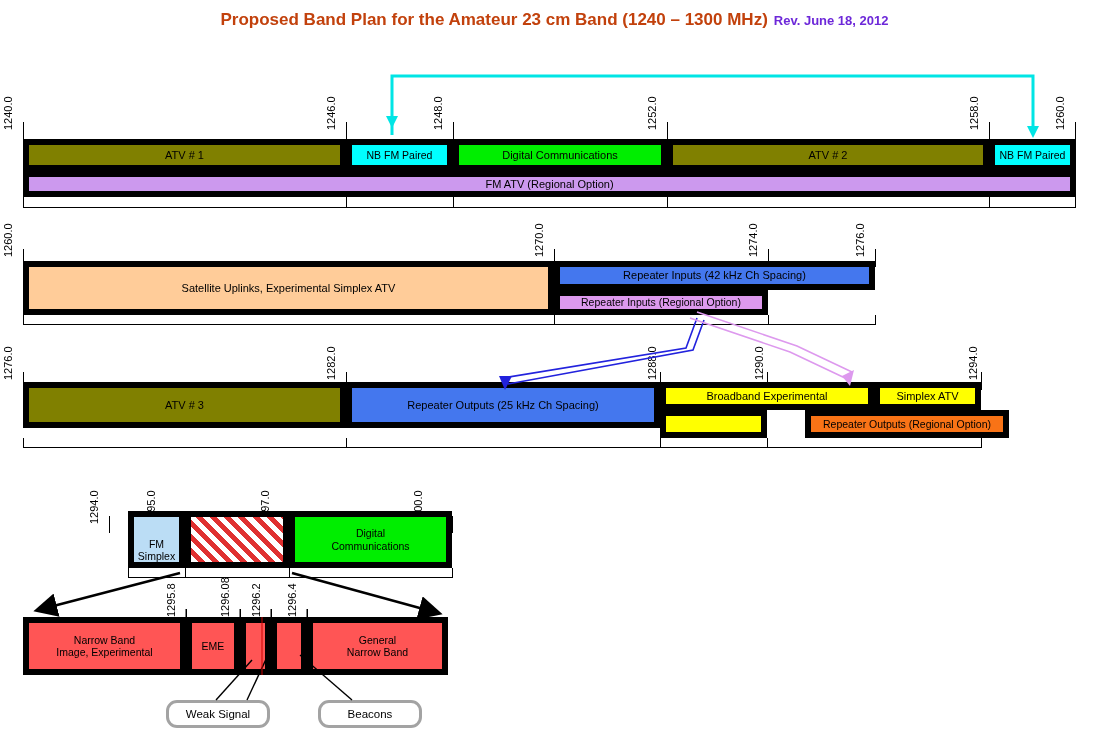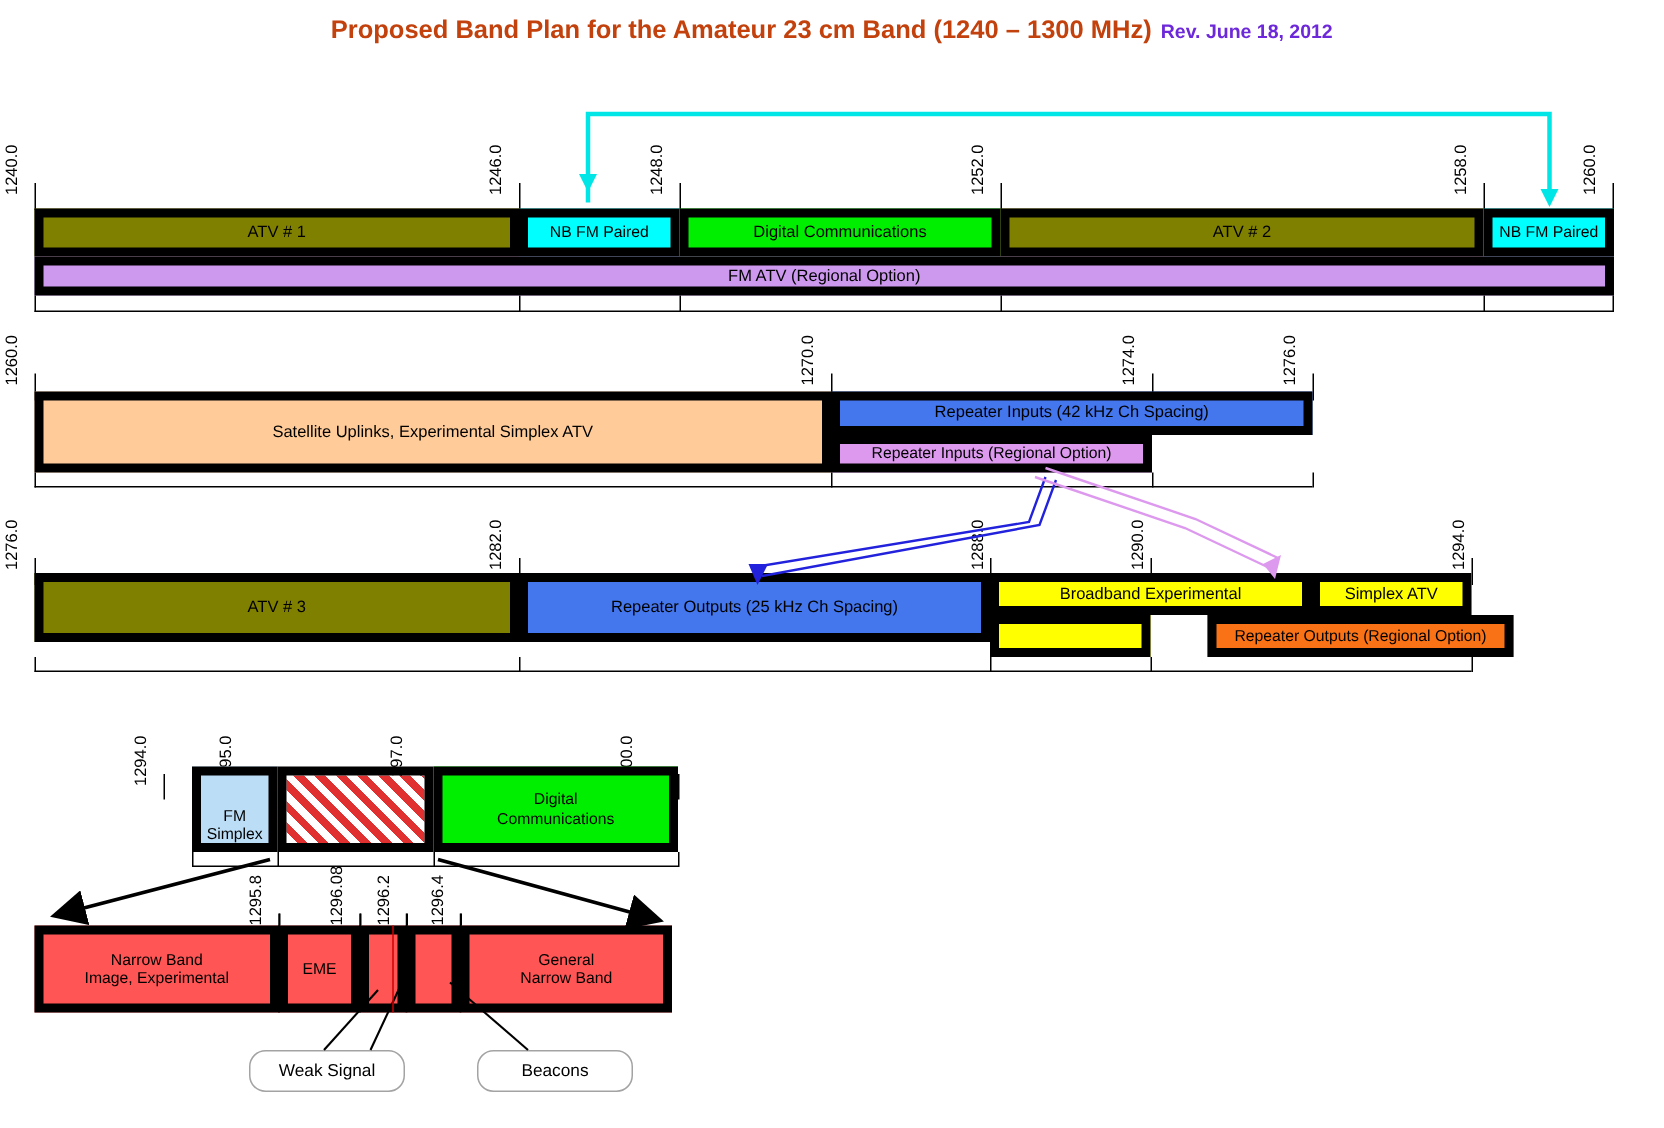--- a/index.html
+++ b/index.html
@@ -28,21 +28,21 @@
     position:absolute;font-size:11px;color:#000;white-space:nowrap;
     transform-origin:left bottom;transform:rotate(-90deg);
   }
   
   .tick{position:absolute;background:#000;width:1px;}
   .axisline{position:absolute;background:#000;height:1px;}
 
   svg.ov{position:absolute;left:0;top:0;width:1109px;height:752px;overflow:visible;pointer-events:none;}
 
   .callout{
-    position:absolute;box-sizing:border-box;border:1px solid #a3a3a3;background:#fff;
+    position:absolute;box-sizing:border-box;border:3px solid #a3a3a3;background:#fff;
     border-radius:11px;font-size:11.5px;color:#000;display:flex;align-items:center;justify-content:center;
   }
 </style>
 </head>
 <body>
 
 <div id="stage">
 
   <div id="title-wrap">
     <span id="title-main">Proposed Band Plan for the Amateur 23 cm Band (1240 – 1300 MHz)</span><span id="title-rev">Rev. June 18, 2012</span>

